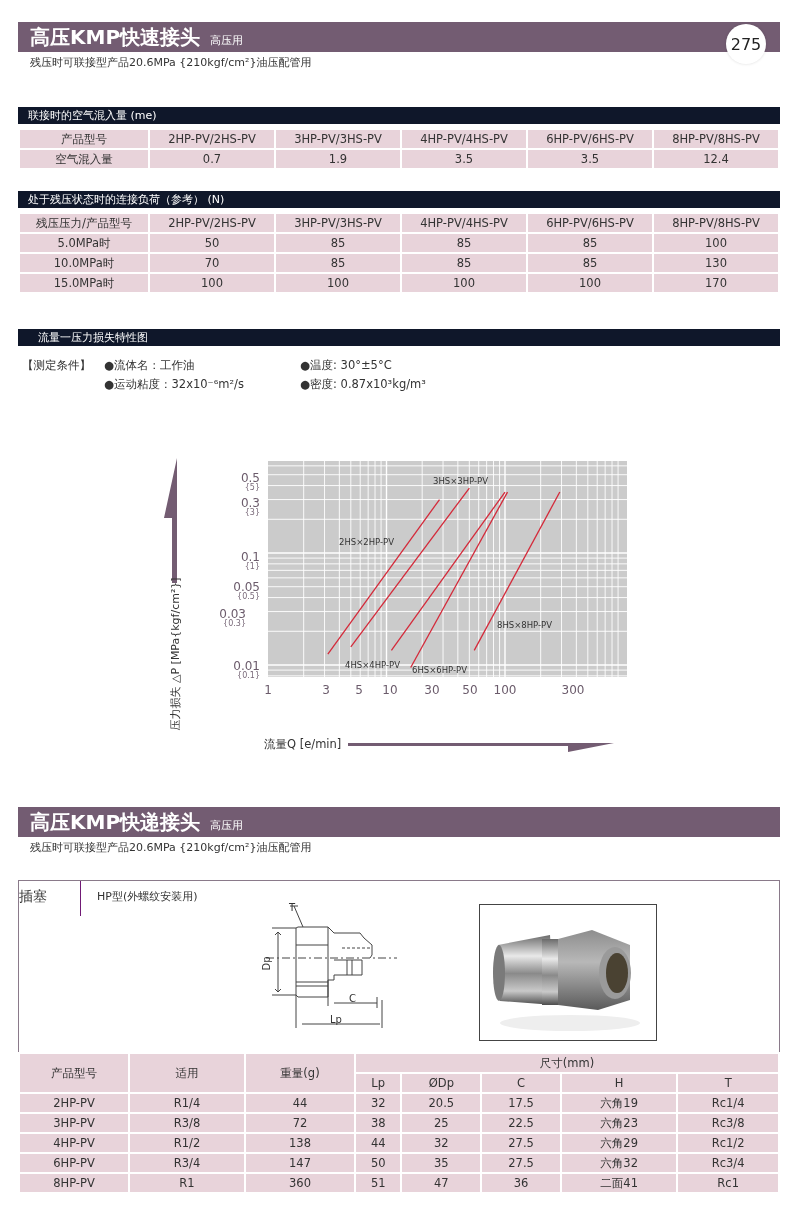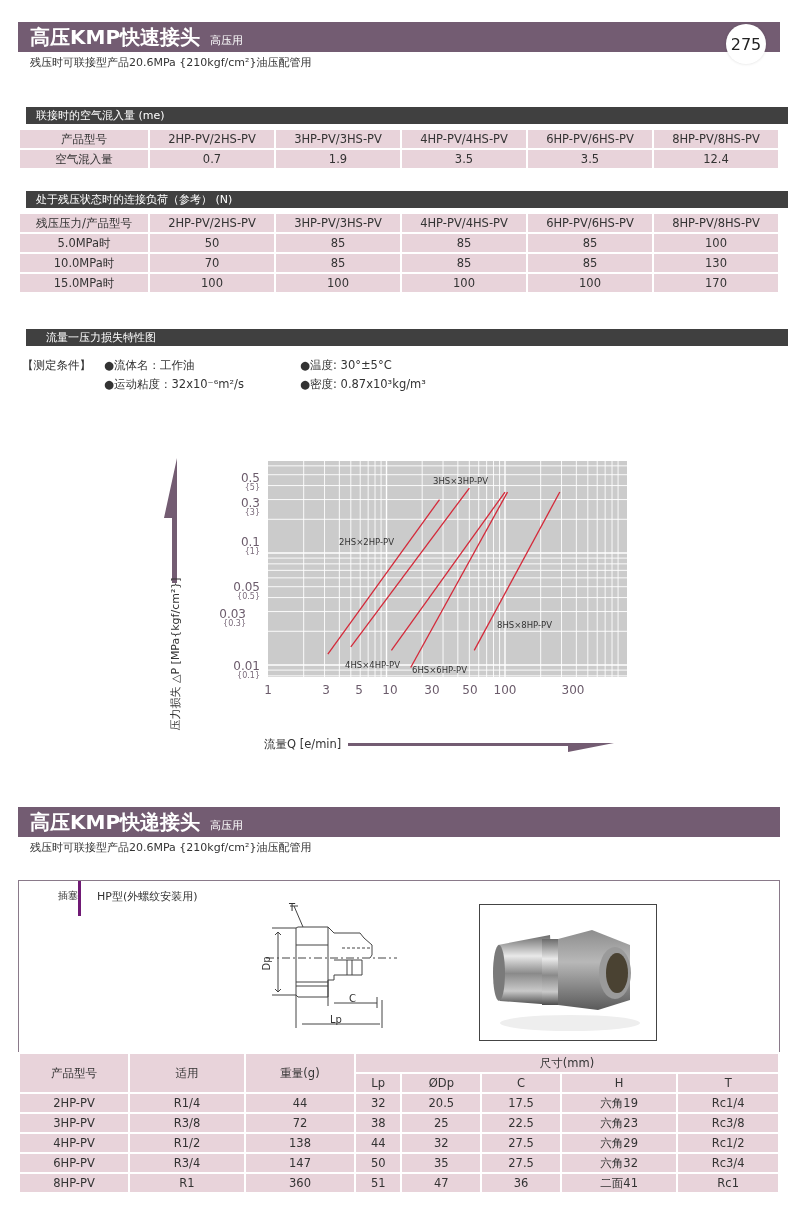--- a/index.html
+++ b/index.html
@@ -2,30 +2,30 @@
 <html><head>
 <meta charset="utf-8">
 <style>
   * { box-sizing: border-box; margin: 0; padding: 0; }
   body { width: 800px; height: 1225px; background: #ffffff; font-family: "DejaVu Sans", "Liberation Sans", sans-serif; color: #333; position: relative; overflow: hidden; }
   .title-bar { position: absolute; left: 18px; width: 762px; height: 30px; background: #735c72; color: #fff; display: flex; align-items: center; padding-left: 12px; }
   .title-bar .main { font-size: 20px; font-weight: bold; letter-spacing: 0px; }
   .title-bar .sub { font-size: 11px; margin-left: 10px; margin-top: 6px; }
   .page-num { position: absolute; left: 726px; top: 24px; width: 40px; height: 40px; border-radius: 50%; background: #fff; color: #222; font-size: 16px; display: flex; align-items: center; justify-content: center; box-shadow: 0 0 3px rgba(0,0,0,0.15); }
   .subtitle { position: absolute; left: 30px; font-size: 11px; color: #333; }
-  .sec-bar { position: absolute; left: 18px; width: 762px; height: 17px; background: #404040; color: #fff; font-size: 11px; padding-left: 10px; line-height: 17px; margin-left: 8px; }
+  .sec-bar { position: absolute; left: 18px; width: 762px; height: 17px; background: #0f172a; color: #fff; font-size: 11px; padding-left: 10px; line-height: 17px; }
   table.pk { position: absolute; left: 18px; width: 762px; border-collapse: separate; border-spacing: 2px; font-size: 11.5px; color: #333; }
   table.pk td { background: #e8d3da; text-align: center; height: 18px; padding: 0; }
   .cond { position: absolute; font-size: 11.5px; color: #333; }
   .ylbl { position: absolute; font-size: 10px; color: #6b5b6b; text-align: right; width: 30px; line-height: 1; }
   .ylbl .big { font-size: 12px; display: block; }
   .ylbl .small { font-size: 8px; display: block; color: #7a6a7a; }
   .xlbl { position: absolute; font-size: 12px; color: #6b5b6b; transform: translateX(-50%); }
   .prod-box { position: absolute; left: 18px; top: 880px; width: 762px; height: 172px; border: 1px solid #8a7a8a; border-bottom: none; }
-  .prod-box .cat { position: absolute; left: 0; top: 0; width: 62px; height: 35px; border-right: 3px solid #701a75; font-size: 10px; text-align: right; line-height: 30px; }
+  .prod-box .cat { position: absolute; left: 0; top: 0; width: 62px; height: 35px; border-right: 1px solid #701a75; font-size: 14px; text-align: left; line-height: 30px; }
   .prod-box .type { position: absolute; left: 78px; top: 8px; font-size: 11px; }
   .photo { position: absolute; left: 479px; top: 904px; width: 178px; height: 137px; border: 1px solid #444; background: #fff; }
   table.spec { position: absolute; left: 18px; top: 1052px; width: 762px; border-collapse: separate; border-spacing: 2px; font-size: 11.5px; color: #333; }
   table.spec td { background: #e8d3da; text-align: center; height: 18px; padding: 0; }
 </style>
 </head>
 <body>
 
 <div class="title-bar" style="top:22px;">
   <span class="main">高压KMP快速接头</span>
@@ -166,21 +166,21 @@
   </svg>
 
 <div class="ylbl" style="left:230px; top:472px;">
     <span class="big">0.5</span>
     <span class="small">{5}</span>
   </div>
 <div class="ylbl" style="left:230px; top:497px;">
     <span class="big">0.3</span>
     <span class="small">{3}</span>
   </div>
-<div class="ylbl" style="left:230px; top:536px;">
+<div class="ylbl" style="left:230px; top:551px;">
     <span class="big">0.1</span>
     <span class="small">{1}</span>
   </div>
 <div class="ylbl" style="left:230px; top:581px;">
     <span class="big">0.05</span>
     <span class="small">{0.5}</span>
   </div>
 <div class="ylbl" style="left:216px; top:608px;">
     <span class="big">0.03</span>
     <span class="small">{0.3}</span>

